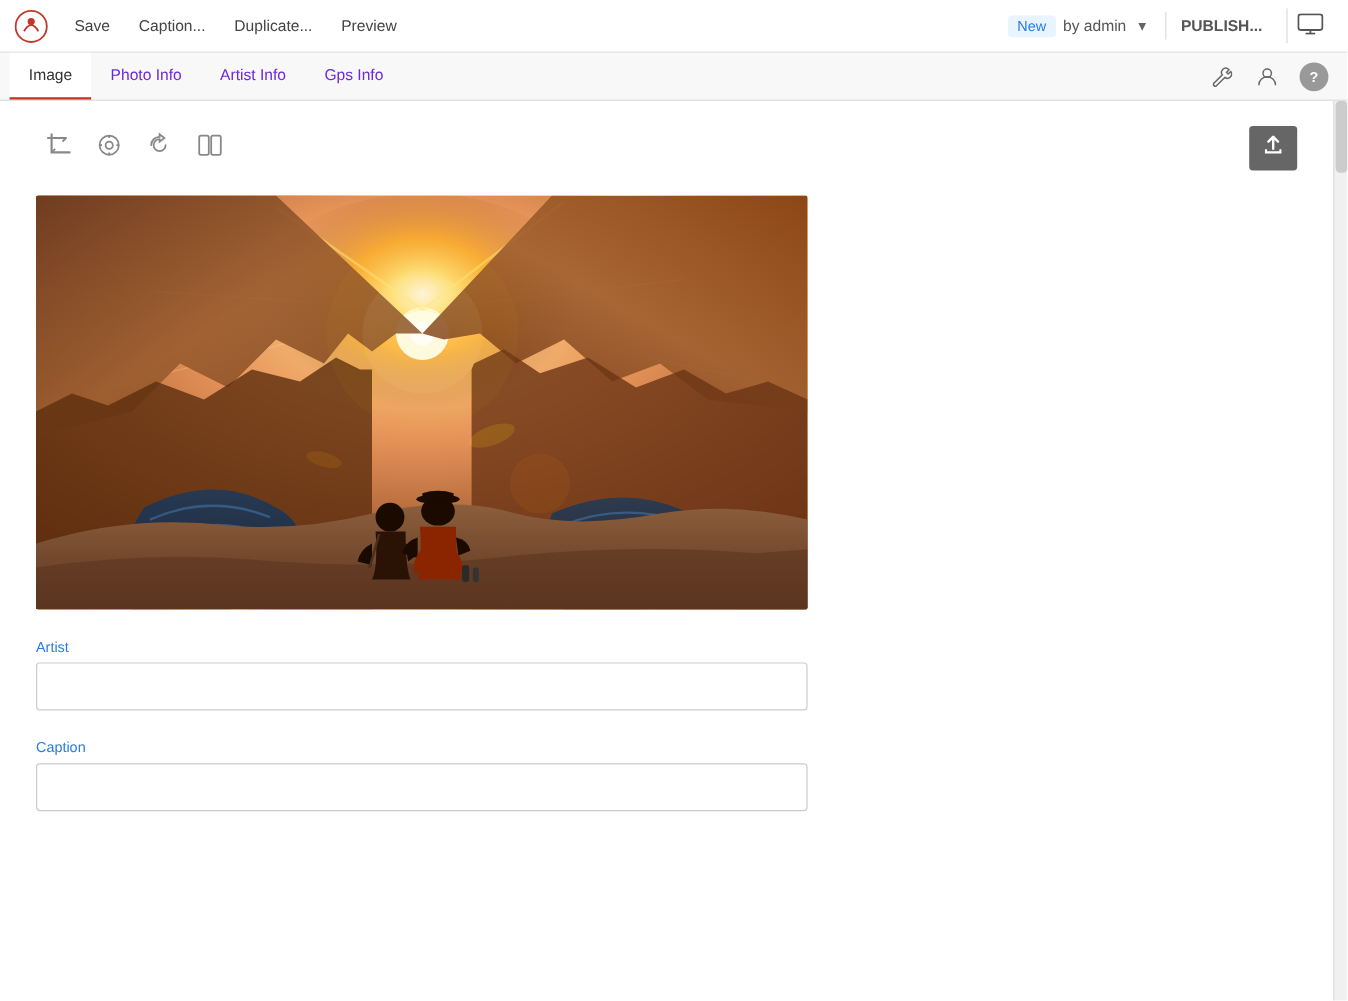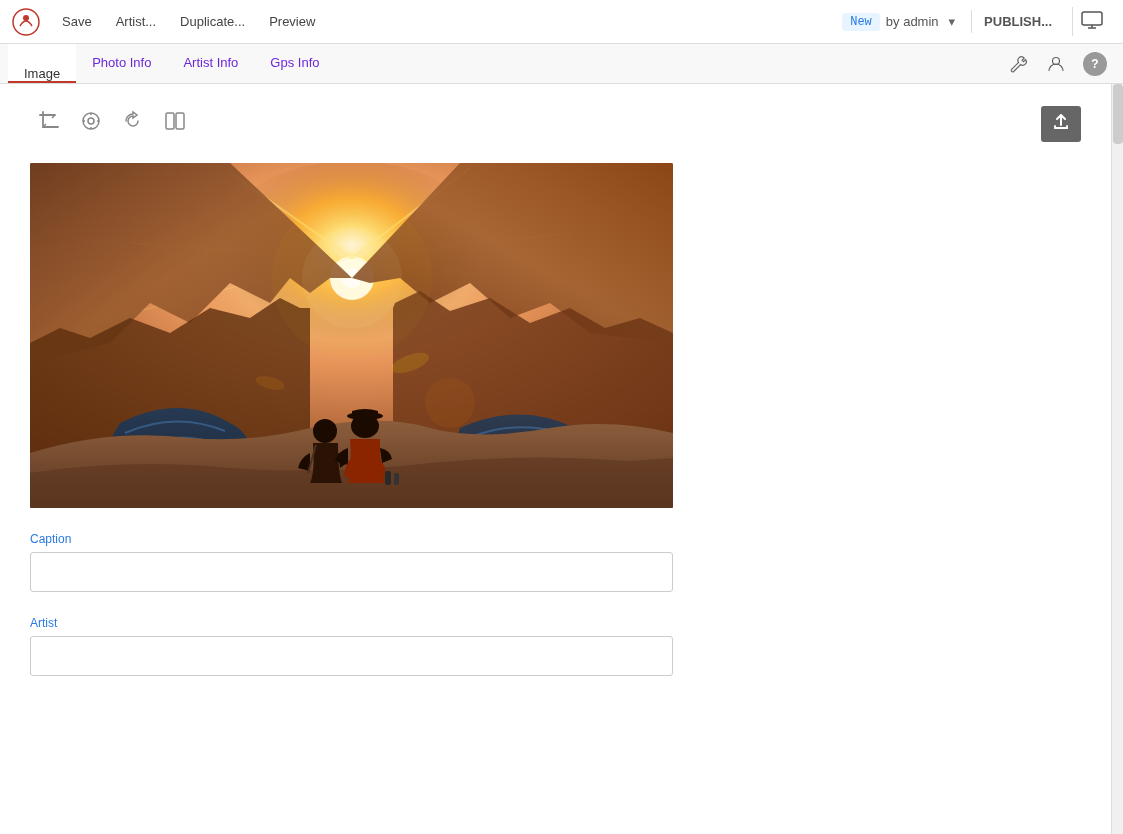--- a/index.html
+++ b/index.html
@@ -37,21 +37,20 @@
       font-size: 13px;
       color: #555;
     }
     .status-badge {
       background: #e8f4ff;
       color: #2a7ae2;
       padding: 2px 8px;
       border-radius: 3px;
       font-size: 12px;
       font-weight: 500;
-      font-family: Liberation Mono, monospace;
     }
     .dropdown-arrow {
       cursor: pointer;
       color: #666;
       padding: 4px;
     }
     .publish-btn {
       background: none;
       border: none;
       font-size: 13px;
@@ -86,21 +85,20 @@
       color: #6d28d9;
       cursor: pointer;
       border-bottom: 2px solid transparent;
       white-space: nowrap;
       position: relative;
     }
     .tab-item.active {
       color: #333;
       border-bottom: 2px solid #c0392b;
       background: #fff;
-      align-items: flex-end;
     }
     .tab-spacer { flex: 1; }
     .tab-icon {
       display: flex;
       align-items: center;
       padding: 0 10px;
       cursor: pointer;
       color: #666;
       font-size: 16px;
     }
@@ -224,21 +222,21 @@
 
 <div class="top-toolbar">
   <div class="logo-icon">
     <svg viewBox="0 0 28 28" fill="none" xmlns="http://www.w3.org/2000/svg">
       <circle cx="14" cy="14" r="13" fill="none" stroke="#c0392b" stroke-width="1.5"></circle>
       <path d="M8 18 Q14 8 20 18" stroke="#c0392b" stroke-width="1.5" fill="none"></path>
       <circle cx="14" cy="10" r="3" fill="#c0392b"></circle>
     </svg>
   </div>
   <button class="toolbar-btn">Save</button>
-  <button class="toolbar-btn">Artist...</button>
+  <button class="toolbar-btn">Caption...</button>
   <button class="toolbar-btn">Duplicate...</button>
   <button class="toolbar-btn">Preview</button>
   <div class="toolbar-spacer"></div>
   <div class="status-area">
     <span class="status-badge">New</span>
     <span>by admin</span>
     <span class="dropdown-arrow">▾</span>
   </div>
   <button class="publish-btn">PUBLISH...</button>
   <div class="monitor-icon-wrap">
@@ -408,27 +406,27 @@
           <circle cx="322" cy="115" r="50" fill="#FFFFFF" opacity="0.06"></circle>
           <circle cx="322" cy="115" r="80" fill="#FFD700" opacity="0.04"></circle>
           <ellipse cx="380" cy="200" rx="20" ry="8" fill="#FFD700" opacity="0.15" transform="rotate(-20 380 200)"></ellipse>
           <ellipse cx="240" cy="220" rx="15" ry="6" fill="#FFA500" opacity="0.12" transform="rotate(15 240 220)"></ellipse>
           <circle cx="420" cy="240" r="25" fill="#FF8C00" opacity="0.08"></circle>
         </svg>
       </div>
     </div>
 
     <div class="field-group">
+      <label class="field-label">Artist</label>
+      <input class="field-input" type="text" placeholder="" style="">
+    </div>
+
+    <div class="field-group">
       <label class="field-label">Caption</label>
       <input class="field-input" type="text" placeholder="" style="">
     </div>
 
-    <div class="field-group">
-      <label class="field-label">Artist</label>
-      <input class="field-input" type="text" placeholder="" style="">
-    </div>
-
   </div>
 
   <div class="scrollbar-track">
     <div class="scrollbar-thumb"></div>
   </div>
 </div>
 
 </body></html>

